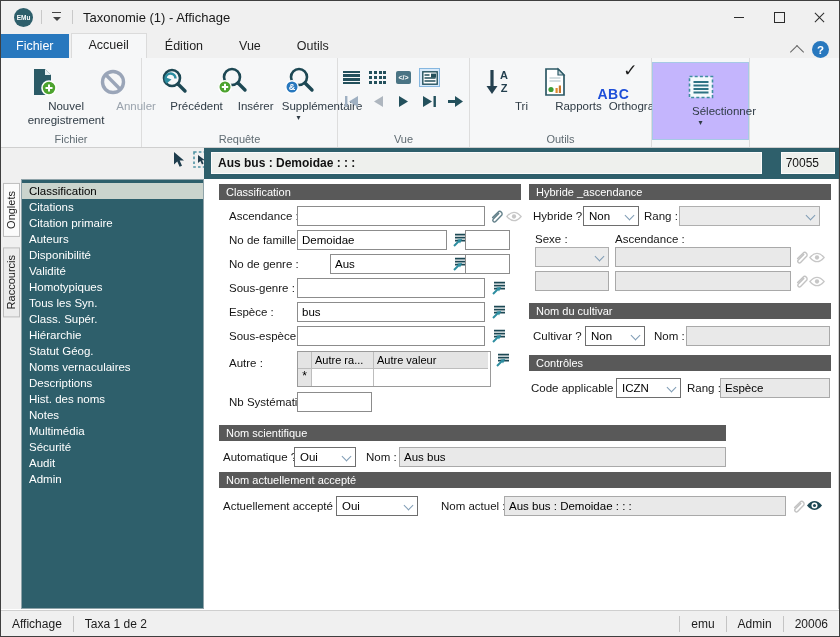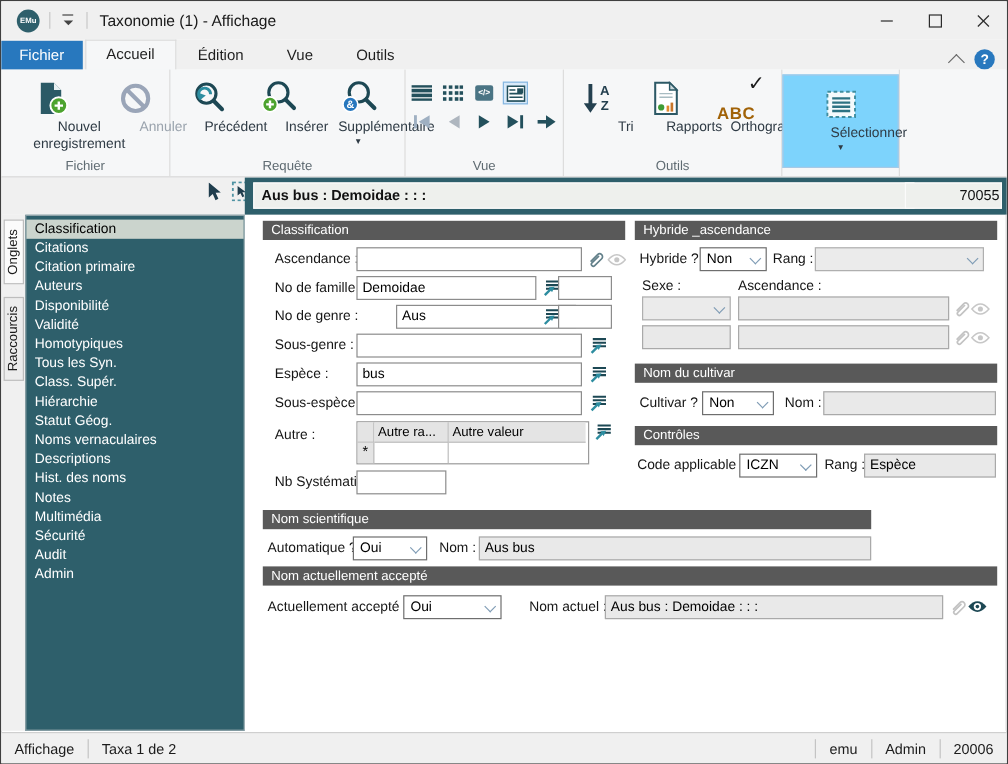--- a/index.html
+++ b/index.html
@@ -33,36 +33,36 @@
         display:flex;align-items:center;justify-content:center;}
   
   .ribbon{position:absolute;left:0;top:57px;width:838px;height:89px;background:#f6f7f8;border-bottom:1px solid #cfcfcf;display:flex;}
   .rgroup{position:relative;height:100%;border-right:1px solid #dddddd;display:flex;justify-content:center;align-items:flex-start;padding-top:4px;box-sizing:border-box;}
   .glabel{position:absolute;left:0;right:0;bottom:2px;text-align:center;font-size:11px;color:#5f6b72;}
   .bigbtn{display:flex;flex-direction:column;align-items:center;padding:2px 5px;min-width:46px;}
   .bigbtn .bicon{height:36px;display:flex;align-items:center;justify-content:center;}
   .bigbtn .blab{font-size:11.5px;color:#2f3b45;text-align:center;line-height:1.2;white-space:nowrap;margin-left:47px;}
   .bigbtn.disabled .blab{color:#9aa3ad;}
   .dda{font-size:8px;color:#2f3b45;line-height:7px;}
-  .selbtn{background:#7dd3fc;border:1px solid #a6c9e6;align-items:center;}
+  .selbtn{background:#c4b5fd;border:1px solid #a6c9e6;align-items:center;}
   
   .vuegrid{display:flex;flex-direction:column;gap:5px;padding-top:6px;}
   .vrow{display:flex;gap:5px;align-items:center;}
   .sicon{width:21px;height:19px;display:flex;align-items:center;justify-content:center;}
   .sicon.hl{background:#d9eafa;border:1px solid #86b7e0;box-sizing:border-box;}
   .lines i{display:block;width:17px;height:2.4px;background:#23505c;margin:1.4px 0;}
   .codebadge{background:#4a7484;color:#fff;border-radius:2px;font-size:7px;font-weight:bold;padding:3px 2px;line-height:7px;}
   
   .prestrip{position:absolute;left:0;top:147px;width:838px;height:31px;background:#f0f0f0;}
   .cursoricons{position:absolute;left:172px;top:150px;display:flex;gap:7px;align-items:center;}
   .recordbar{position:absolute;left:203px;top:147px;width:635px;height:31px;background:#2E5F6B;}
   .sumfld{position:absolute;left:7px;top:4px;width:551px;height:22px;background:#eef0ed;border:1px solid #fbfbfb;
           box-sizing:border-box;font-size:12px;font-weight:bold;color:#111;line-height:20px;padding-left:6px;}
-  .irnfld{position:absolute;right:4px;top:4px;width:81px;height:22px;background:#eef0ed;border:1px solid #fbfbfb;
-          box-sizing:border-box;font-size:12px;color:#111;line-height:20px;text-align:right;padding-right:1px;}
+  .irnfld{position:absolute;right:4px;top:4px;width:54px;height:22px;background:#eef0ed;border:1px solid #fbfbfb;
+          box-sizing:border-box;font-size:12px;color:#111;line-height:20px;text-align:right;padding-right:15px;}
   
   .rail{position:absolute;left:0;top:178px;width:20px;height:430px;background:#f0f0f0;}
   .vtab{position:absolute;left:2px;width:17px;box-sizing:border-box;writing-mode:vertical-rl;transform:rotate(180deg);
         font-size:11px;color:#1b1b1b;background:#f7f7f7;border:1px solid #bdbdbd;padding:7px 1px;text-align:center;}
   .sidebar{position:absolute;left:20px;top:178px;width:183px;height:430px;background:#2E5F6B;border:1px solid #8fa3a9;box-sizing:border-box;}
   .sbitem{height:16px;line-height:16px;font-size:11.5px;color:#fff;padding-left:7px;white-space:nowrap;overflow:hidden;}
   .sbitem.sel{background:#CBD4CD;color:#000;}
   
   .main{position:absolute;left:203px;top:178px;width:635px;height:430px;background:#fff;border-right:1px solid #d2d2d2;box-sizing:border-box;}
   .phead{position:absolute;height:16px;background:#595959;color:#fff;font-size:11px;line-height:16px;padding-left:7px;box-sizing:border-box;}
@@ -283,21 +283,21 @@
             <circle cx="9" cy="22.5" r="2.6" fill="#3f9c35"></circle>
             <rect x="13.5" y="21" width="2.2" height="5" fill="#e08a2e"></rect>
             <rect x="16.8" y="18.5" width="2.2" height="7.5" fill="#c8762a"></rect>
           </svg>
         </div>
         <div class="blab">Rapports</div>
       </div>
       <div class="bigbtn">
         <div class="bicon" style="position:relative;width:44px;">
           <span style="position:absolute;right:2px;top:-4px;font-size:17px;font-weight:bold;color:#1c1c1c;">✓</span>
-          <span style="position:absolute;left:2px;bottom:-2px;font-size:14px;font-weight:bold;letter-spacing:0.5px;color:#a16207;">ABC</span>
+          <span style="position:absolute;left:2px;bottom:-2px;font-size:14px;font-weight:bold;letter-spacing:0.5px;color:#1d4ed8;">ABC</span>
         </div>
         <div class="blab">Orthographe</div>
       </div>
       <div class="glabel">Outils</div>
     </div>
 
     <div class="rgroup" style="width:98px;border-right:1px solid #dddddd;">
       <div class="bigbtn selbtn" style="height:78px;justify-content:flex-start;padding-top:6px;box-sizing:border-box;">
         <div class="bicon">
           <svg width="26" height="24" viewBox="0 0 26 24">

